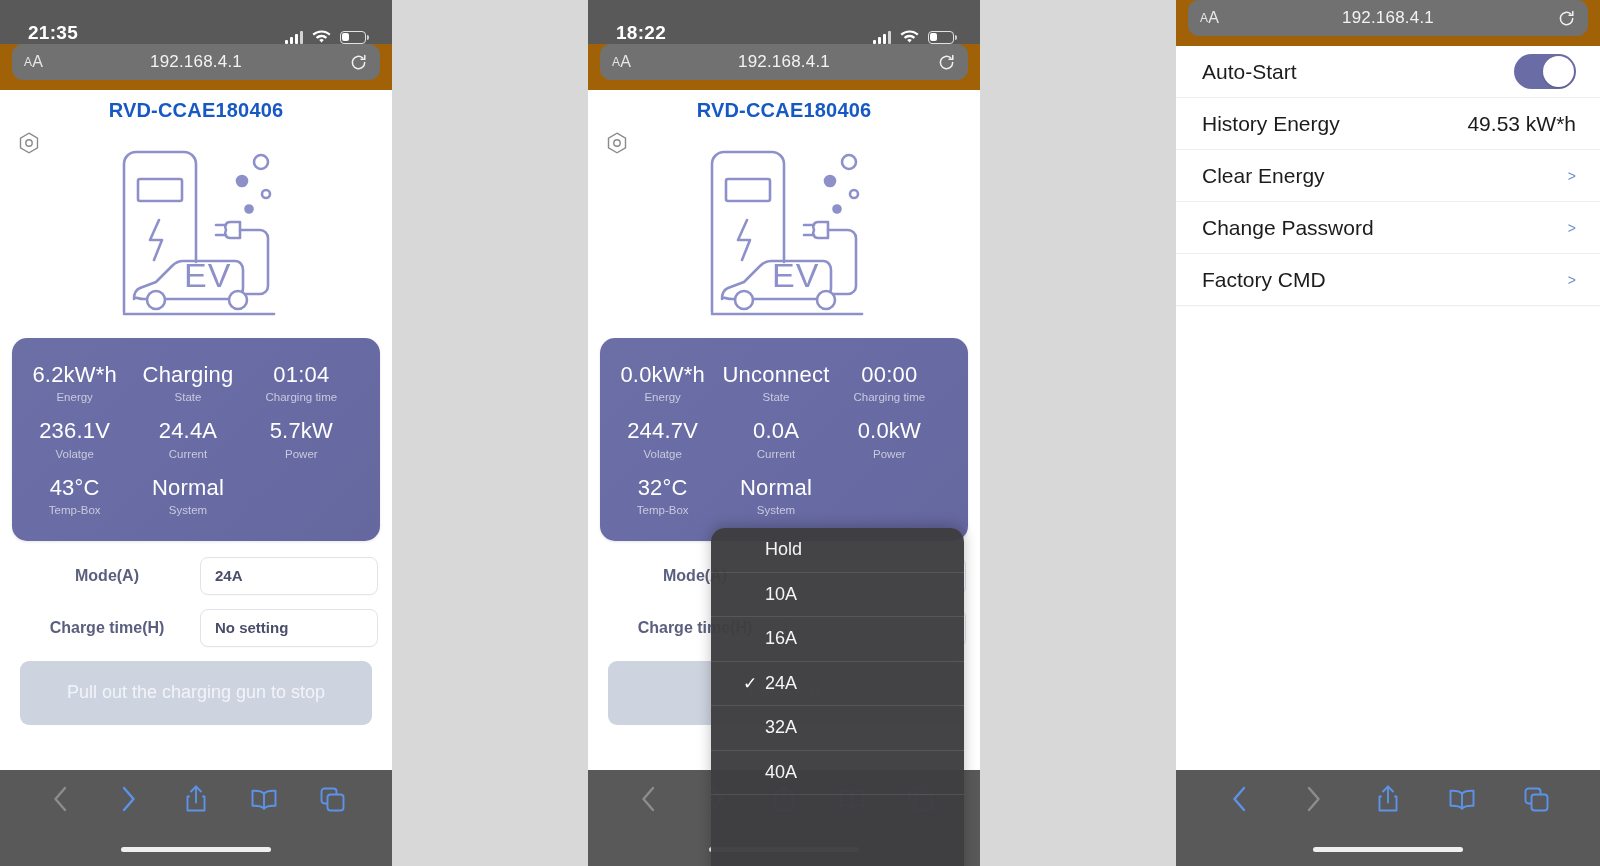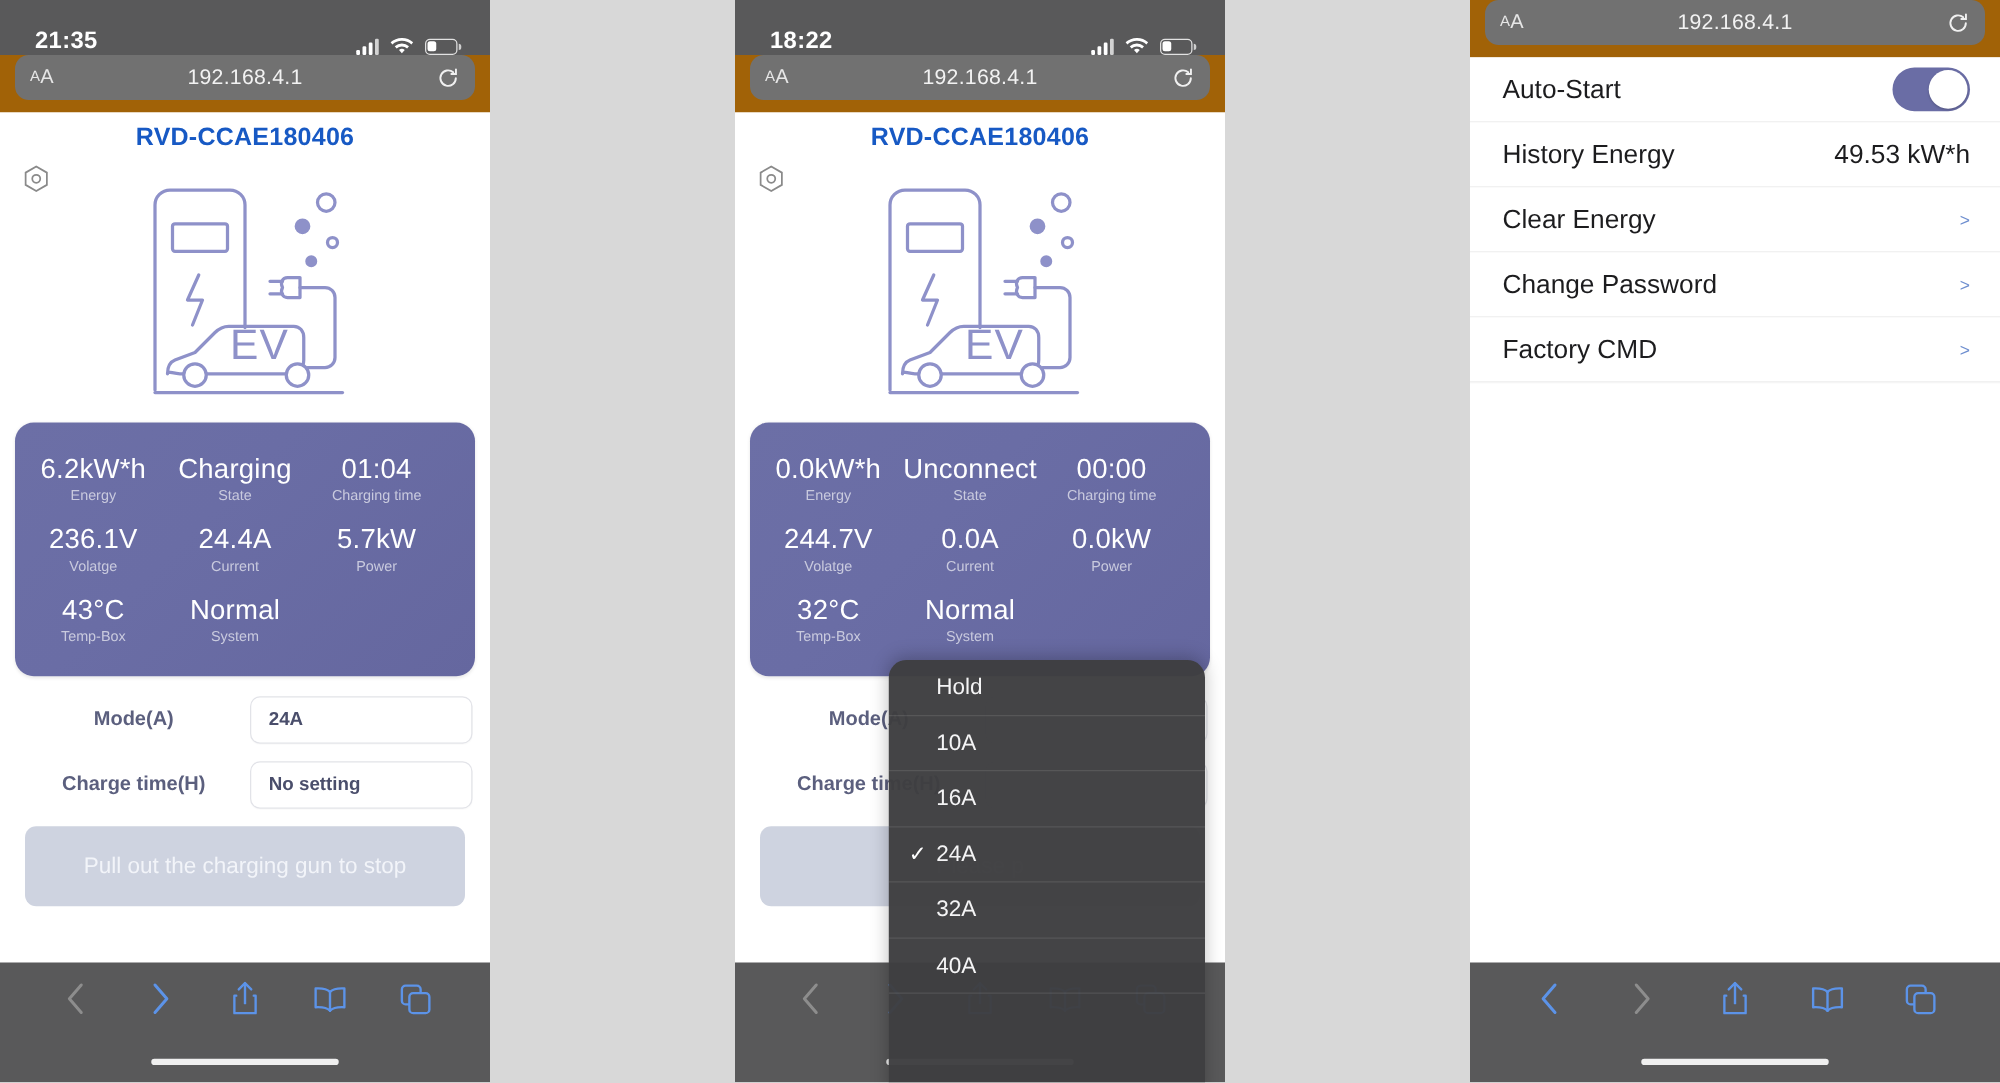--- a/index.html
+++ b/index.html
@@ -136,21 +136,21 @@
   
   .picker {
     position:absolute; left: 123px; width: 253px; top: 528px; bottom: -10px;
     background: rgba(62,62,64,0.97);
     border-radius: 14px 14px 0 0;
     overflow:hidden; z-index: 50;
     box-shadow: 0 -2px 14px rgba(0,0,0,.25);
   }
   .pitem {
     height: 44.5px; display:flex; align-items:center;
-    padding-left: 16px; color:#f4f4f5; font-size: 18px;
+    padding-left: 32px; color:#f4f4f5; font-size: 18px;
     border-bottom: 1px solid rgba(255,255,255,.10);
     position:relative;
   }
   .pitem .ck { width: 22px; font-size:17px; color:#ffffff; }
 </style>
 </head>
 <body>
 
 <div class="stage">
 

